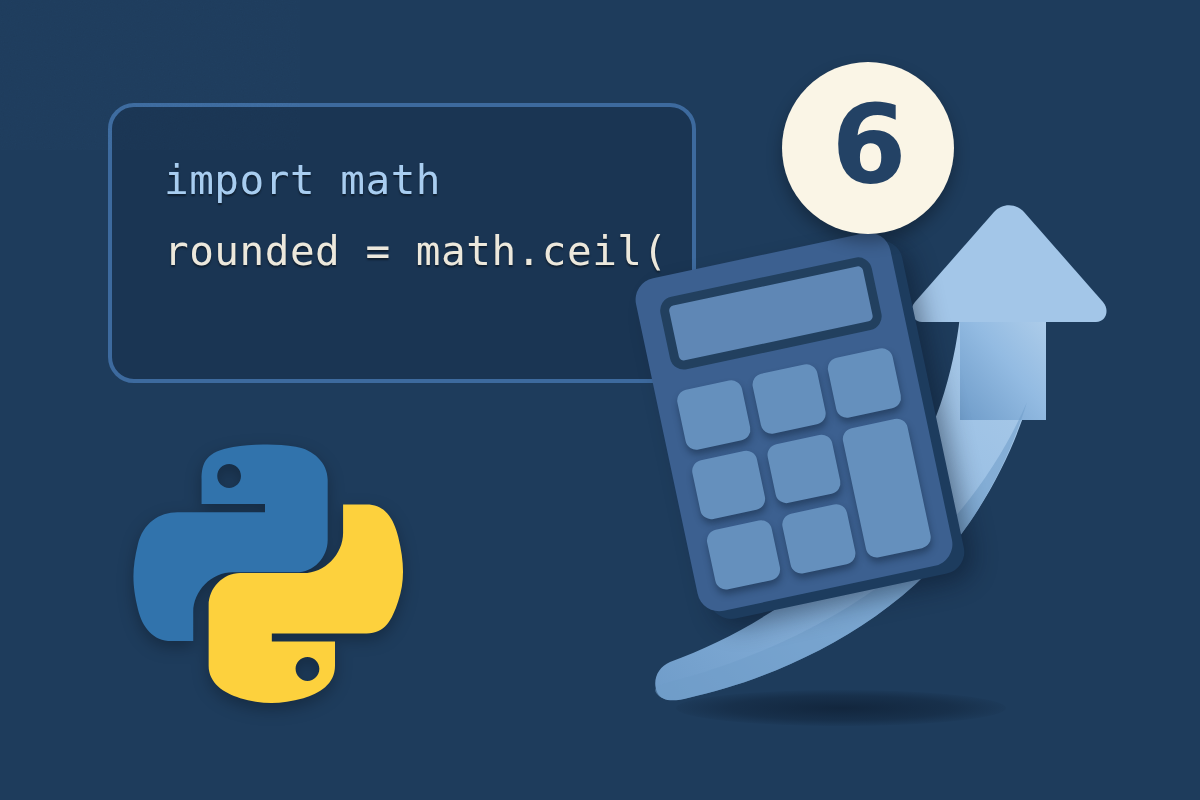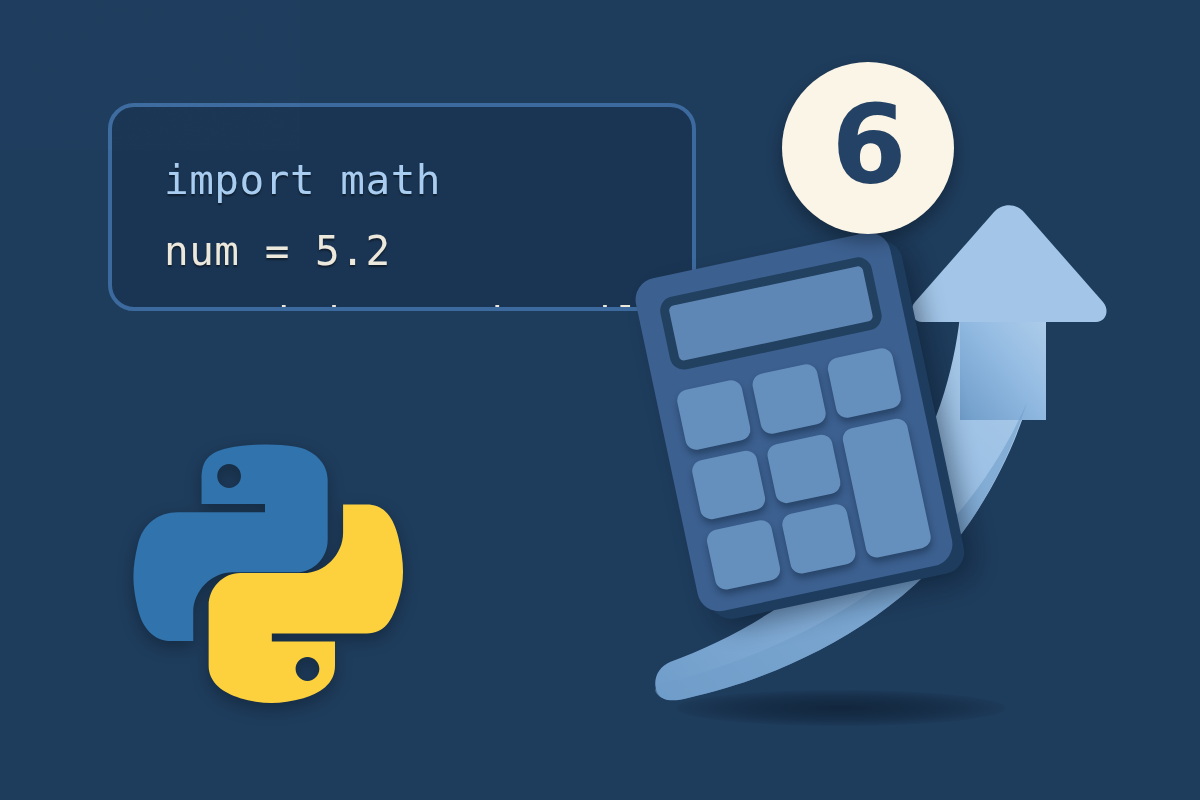--- a/index.html
+++ b/index.html
@@ -26,21 +26,21 @@
     pointer-events:none;
     opacity:.35;
     mix-blend-mode:overlay;
     z-index:60;
   }
 
   
   #code-card {
     position:absolute;
     left:108px; top:103px;
-    width:588px; height:208px;
+    width:588px; height:280px;
     background:#1a3553;
     border:4px solid #3d6a9e;
     border-radius:26px;
     overflow:hidden;
     z-index:20;
   }
   #code-lines {
     position:absolute;
     left:52px; top:38px;
     width:600px;
@@ -149,21 +149,20 @@
   .calc-key.tall { grid-row:span 2; }
 </style>
 </head>
 <body>
 
 <div id="canvas">
 
   <div id="code-card">
     <div id="code-lines">
       <div class="code-line kw">import math</div>
-      <div class="code-line plain">num = 5.2</div>
       <div class="code-line plain">rounded = math.ceil(</div>
     </div>
   </div>
 
   <svg id="python-logo" viewBox="0 0 110 110">
 
     <path fill="#3173ac" d="M54.4 6.5c-4.3 0-8.4.4-12 1.0-10.6 1.9-12.5 5.8-12.5 13.0v9.6h25.1v3.2H20.4c-7.3 0-13.7 4.4-15.7 12.7-2.3 9.6-2.4 15.6 0 25.6 1.8 7.4 6.0 12.7 13.3 12.7h8.6V72.8c0-8.3 7.2-15.7 15.7-15.7h25.0c7.0 0 12.5-5.8 12.5-12.8V20.5c0-6.8-5.8-12.0-12.6-13.1-4.3-.7-8.8-1.0-12.8-.9zM40.8 14.2c2.6 0 4.7 2.1 4.7 4.8 0 2.6-2.1 4.7-4.7 4.7-2.6 0-4.7-2.1-4.7-4.7 0-2.7 2.1-4.8 4.7-4.8z"></path>
 
     <path fill="#fdd13d" d="M85.9 30.1v11.3c0 8.7-7.4 16.0-15.7 16.0H45.2c-6.8 0-12.5 5.9-12.5 12.8v23.9c0 6.8 5.9 10.8 12.5 12.8 7.9 2.3 15.5 2.7 25.0 0 6.3-1.8 12.5-5.5 12.5-12.8v-9.6H57.7v-3.2h37.5c7.3 0 10.0-5.1 12.5-12.7 2.6-7.9 2.5-15.5 0-25.6-1.8-7.2-5.2-12.7-12.5-12.7h-9.3zM71.8 90.6c2.6 0 4.7 2.1 4.7 4.7 0 2.7-2.1 4.8-4.7 4.8-2.6 0-4.7-2.1-4.7-4.8 0-2.6 2.1-4.7 4.7-4.7z"></path>
   </svg>

